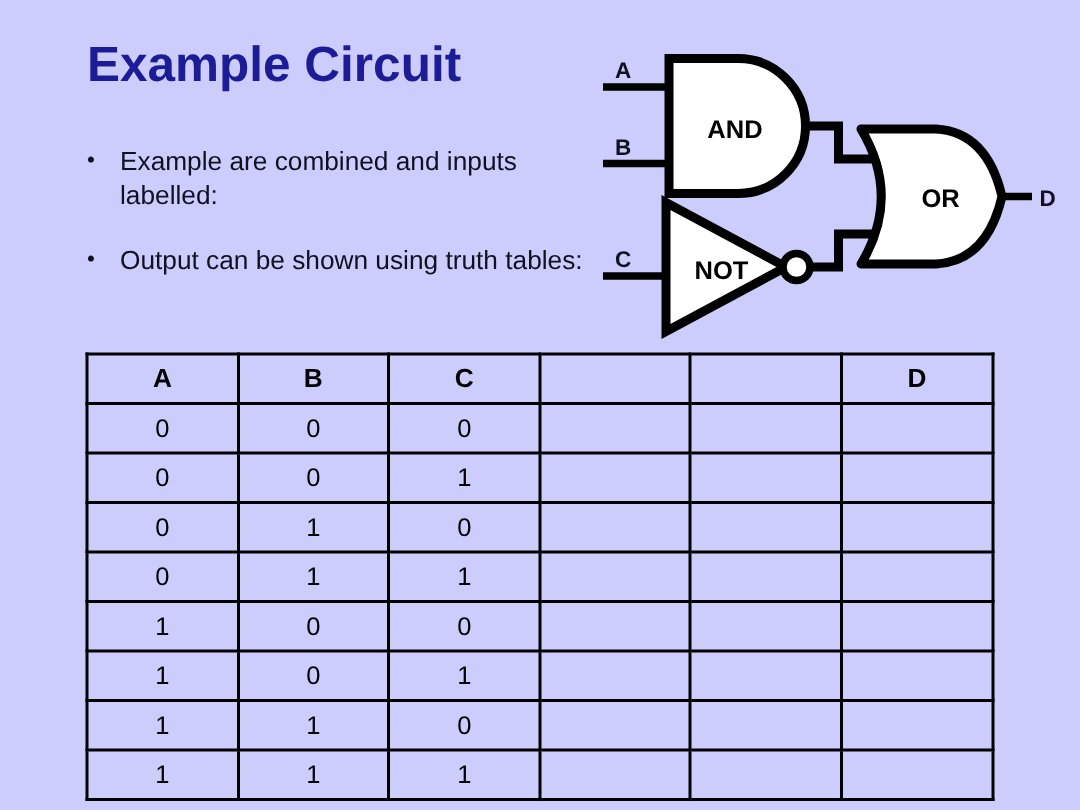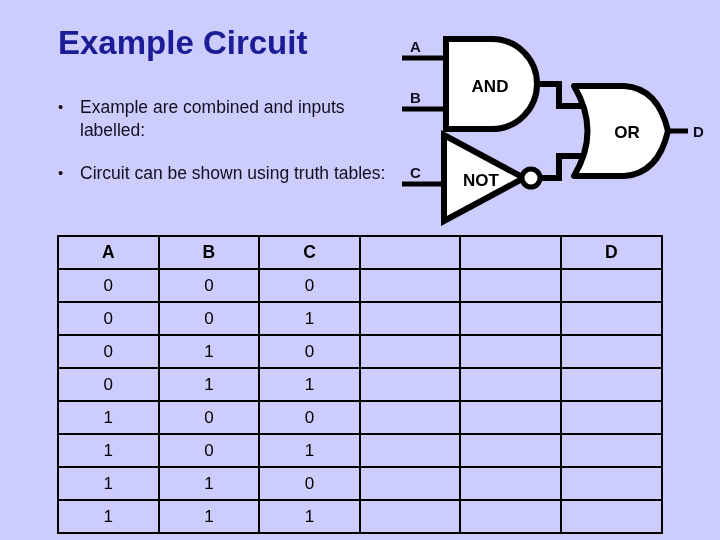--- a/index.html
+++ b/index.html
@@ -117,21 +117,21 @@
 
   <div id="bullets">
 
     <div class="bullet-row">
       <span class="bullet-mark">•</span>
       <span class="bullet-text">Example are combined and inputs labelled:</span>
     </div>
 
     <div class="bullet-row">
       <span class="bullet-mark">•</span>
-      <span class="bullet-text">Circuit can be shown using truth tables:</span>
+      <span class="bullet-text">Output can be shown using truth tables:</span>
     </div>
 
   </div>
 
   <div id="circuit">
     <svg width="310" height="210" viewBox="0 0 310 210">
 
       <line x1="6" y1="42" x2="50" y2="42" stroke="#000" stroke-width="5"></line>
 
       <line x1="6" y1="93" x2="50" y2="93" stroke="#000" stroke-width="5"></line>

